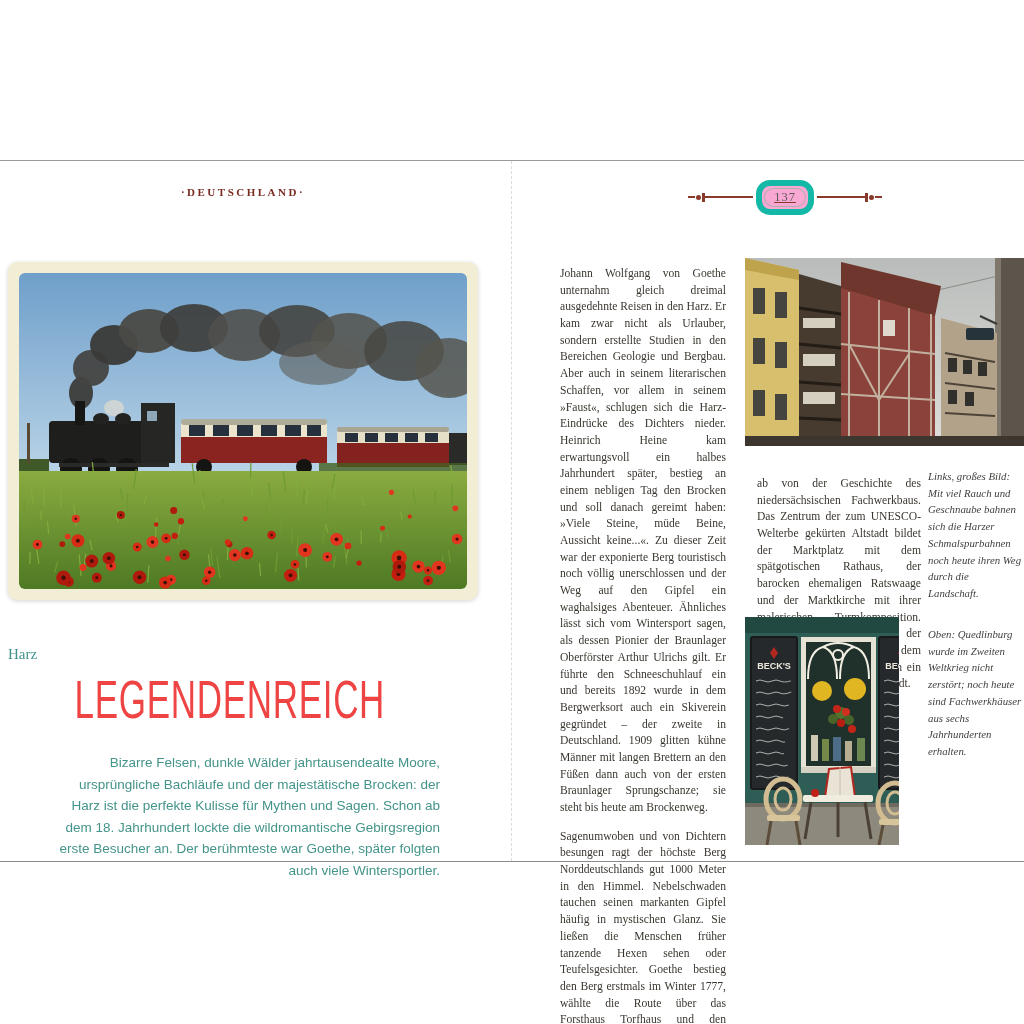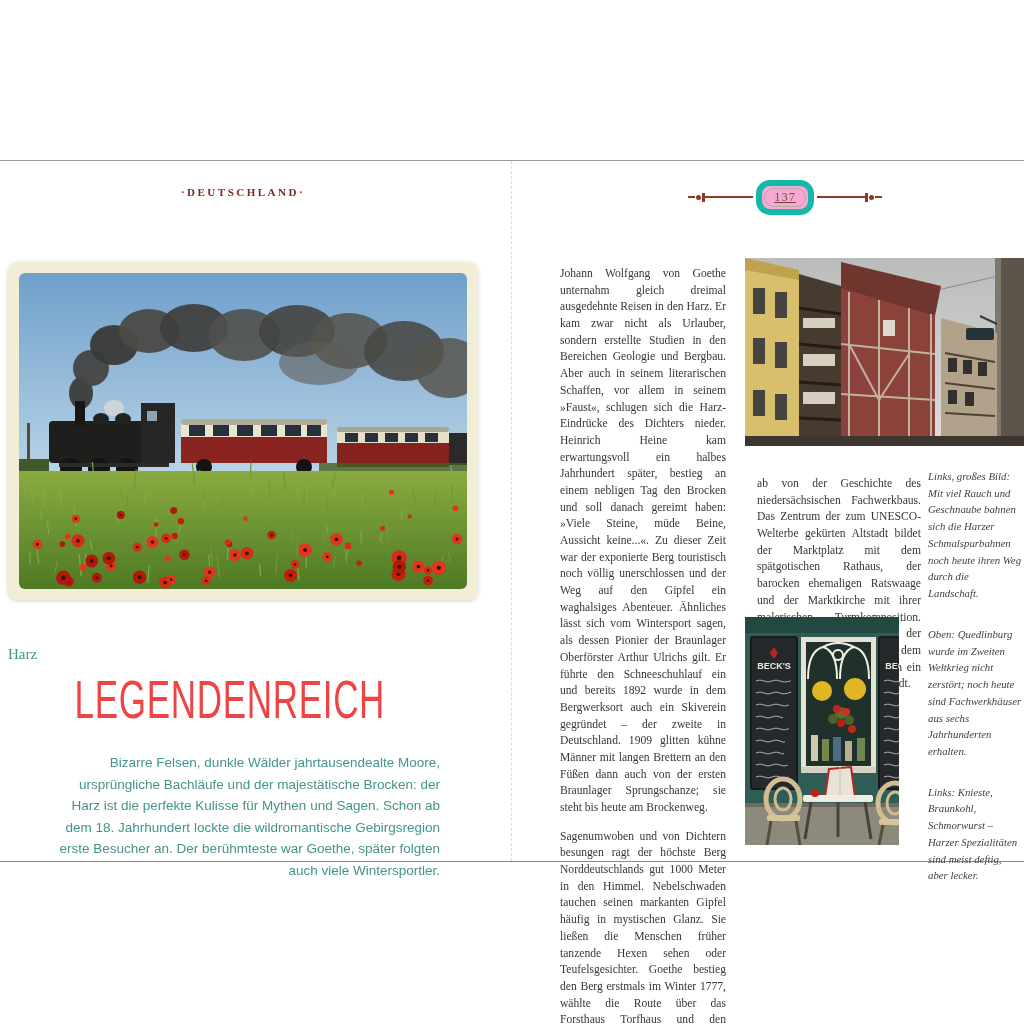--- a/index.html
+++ b/index.html
@@ -400,21 +400,20 @@
   </svg>
 </div>
 
 <div class="col2 body-text">
   <p>ab von der Geschichte des niedersächsischen Fachwerkbaus. Das Zentrum der zum UNESCO-Welterbe gekürten Altstadt bildet der Marktplatz mit dem spätgotischen Rathaus, der barocken ehemaligen Ratswaage und der Marktkirche mit ihrer malerischen Turmkomposition. Vom Burgberg mit der romanischen Stiftskirche und dem Renaissanceschloss bietet sich ein herrlicher Ausblick auf die Stadt.</p>
 </div>
 
 <div class="captions">
   <p>Links, großes Bild: Mit viel Rauch und Geschnaube bahnen sich die Harzer Schmalspurbahnen noch heute ihren Weg durch die Landschaft.</p>
   <p>Oben: Quedlinburg wurde im Zweiten Weltkrieg nicht zerstört; noch heute sind Fachwerkhäuser aus sechs Jahrhunderten erhalten.</p>
-  <p>Links: Knieste, Braunkohl, Schmorwurst – Harzer Spezialitäten sind meist deftig, aber lecker.</p>
 </div>
 
 <div class="photo-shop">
   <svg width="187" height="228" viewBox="0 0 187 228">
     <rect width="187" height="228" fill="#2e5d56"></rect>
     <rect x="0" y="0" width="187" height="16" fill="#214841"></rect>
     <rect x="0" y="188" width="187" height="40" fill="#8d897d"></rect>
     <rect x="0" y="186" width="187" height="4" fill="#6e6a60"></rect>
 
     <g>

